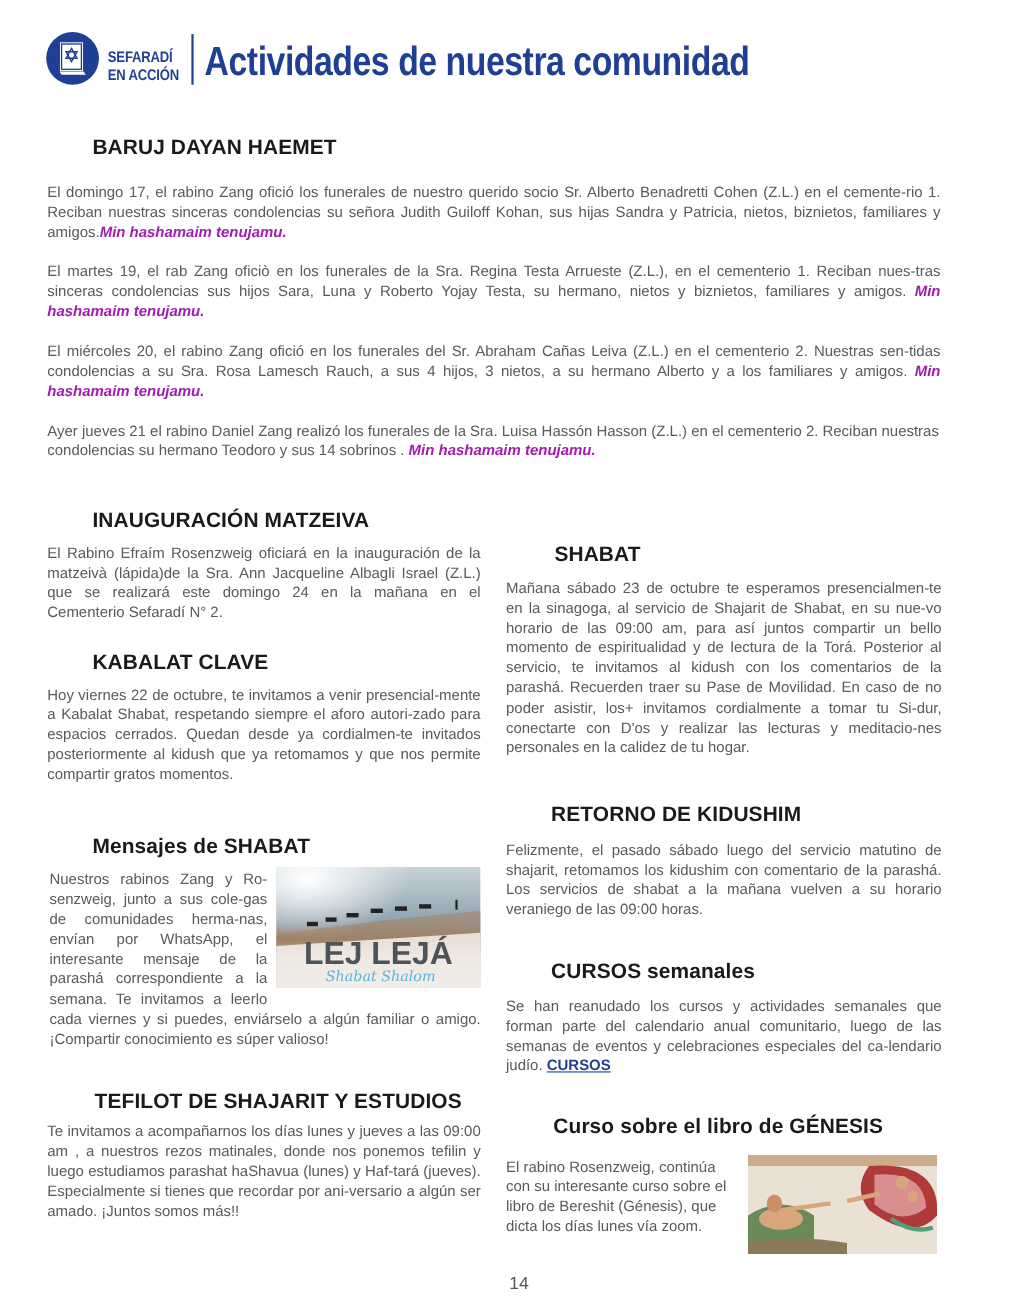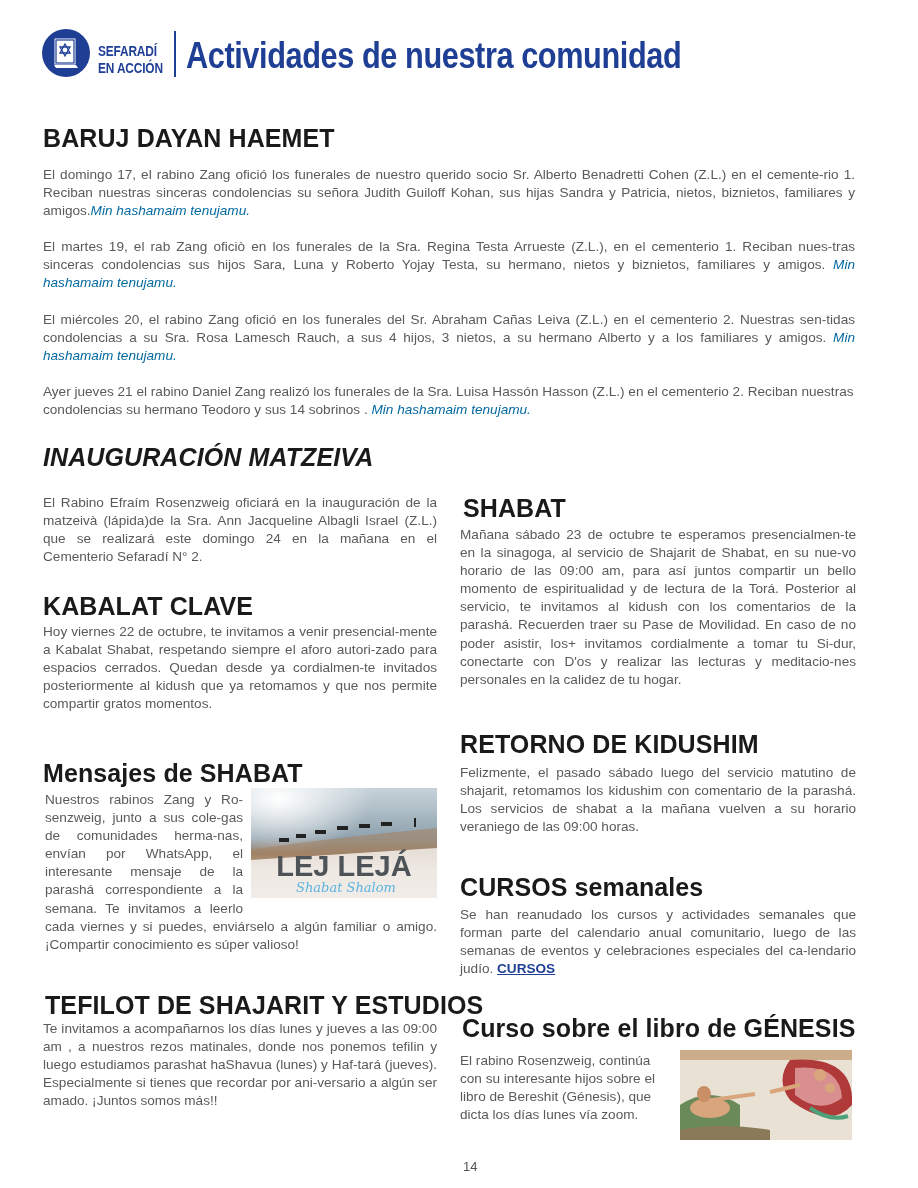--- a/index.html
+++ b/index.html
@@ -15,29 +15,29 @@
     .logo-text {
       margin-left: 8px; color: #1f3f95; font-weight: bold; font-size: 14px;
       line-height: 17px; letter-spacing: -0.2px; transform: scaleX(0.85); transform-origin: left;
       width: 80px;
     }
     .header-divider { width: 2px; height: 46px; background: #1f3f95; margin-left: -4px; }
     .page-title {
       margin-left: 10px; color: #1f3f95; font-weight: bold; font-size: 37px;
       letter-spacing: -0.5px; transform: scaleX(0.83); transform-origin: left; white-space: nowrap;
     }
-    .h { position: absolute; font-weight: bold; color: #1a1a1a; font-size: 25px; white-space: nowrap; letter-spacing: 0.1px; }
+    .h { position: absolute; font-weight: bold; color: #1a1a1a; font-size: 19px; white-space: nowrap; letter-spacing: 0.1px; margin-left: 41px; }
     .p { position: absolute; font-size: 13.6px; line-height: 18.1px; color: #5a5a5a; text-align: justify; }
-    .p .em { font-style: italic; font-weight: normal; color: #0369a1; }
+    .p .em { font-style: italic; font-weight: bold; color: #a21caf; }
     .full { left: 43px; width: 812px; }
     .left { left: 43px; width: 394px; }
     .right { left: 460px; width: 396px; }
     .link { color: #1f3f95; font-weight: bold; text-decoration: underline; cursor: pointer; }
     .img-box { position: absolute; overflow: hidden; }
-    .page-num { position: absolute; left: 463px; top: 1159px; font-size: 13px; color: #555; }
+    .page-num { position: absolute; left: 463px; top: 1159px; font-size: 16px; color: #555; }
   </style>
 </head>
 <body>
 
 <div class="header">
   <div class="logo-circle">
     <svg width="30" height="34" viewBox="0 0 30 34">
       <rect x="3" y="2" width="22" height="27" fill="#ffffff" stroke="#1f3f95" stroke-width="1"></rect>
       <rect x="5" y="4" width="18" height="23" fill="none" stroke="#1f3f95" stroke-width="1.2"></rect>
       <path d="M3 29 L25 29 L27 32 L5 32 Z" fill="#ffffff"></path>
@@ -60,21 +60,21 @@
 <div class="p full" style="top:238px;">
   <span>El martes 19, el rab Zang oficiò en los funerales de la Sra. Regina Testa Arrueste (Z.L.), en el cementerio 1.  Reciban nues-tras sinceras condolencias sus hijos Sara, Luna y Roberto Yojay Testa, su hermano, nietos y biznietos, familiares y amigos. </span><span class="em">Min hashamaim tenujamu.</span>
 </div>
 <div class="p full" style="top:311px;">
   <span>El miércoles 20, el rabino Zang ofició en los funerales del Sr. Abraham Cañas Leiva (Z.L.) en el cementerio 2.  Nuestras sen-tidas condolencias a su Sra. Rosa Lamesch Rauch, a sus 4 hijos, 3 nietos, a su hermano Alberto y a los familiares y amigos. </span><span class="em">Min hashamaim tenujamu.</span>
 </div>
 <div class="p full" style="top:383px; text-align:left;">
   <span>Ayer jueves 21 el rabino Daniel Zang realizó los funerales de la Sra. Luisa Hassón Hasson (Z.L.) en el cementerio 2. Reciban nuestras condolencias su hermano Teodoro y sus 14 sobrinos . </span><span class="em">Min hashamaim tenujamu.</span>
 </div>
 
-<div class="h" style="left:43px; top:443px;font-style:italic;">INAUGURACIÓN MATZEIVA</div>
+<div class="h" style="left:43px; top:463px;">INAUGURACIÓN MATZEIVA</div>
 <div class="p left" style="top:494px;">El Rabino Efraím Rosenzweig oficiará en la inauguración de la matzeivà (lápida)de la Sra. Ann Jacqueline Albagli Israel (Z.L.) que se realizará este domingo 24 en la mañana en el Cementerio Sefaradí N° 2.</div>
 
 <div class="h" style="left:43px; top:592px;">KABALAT CLAVE</div>
 <div class="p left" style="top:623px;">Hoy viernes 22 de octubre, te invitamos a venir presencial-mente a Kabalat Shabat, respetando siempre el aforo autori-zado para espacios cerrados.  Quedan desde ya cordialmen-te invitados posteriormente al kidush que ya retomamos y que nos permite compartir gratos momentos.</div>
 
 <div class="h" style="left:43px; top:759px;">Mensajes de SHABAT</div>
 <div class="p" style="left:45px; top:791px; width:392px;">
   <div class="img-box" style="position:relative; float:right; width:186px; height:110px; margin:-3px 0 13px 8px; position:relative;">
     <svg width="186" height="110" viewBox="0 0 186 110">
       <defs>
@@ -120,21 +120,21 @@
 
 <div class="h" style="left:460px; top:730px;text-align:right;">RETORNO DE KIDUSHIM</div>
 <div class="p right" style="top:764px;">Felizmente, el pasado sábado luego del servicio matutino de shajarit, retomamos los kidushim con comentario de la parashá. Los servicios de shabat a la mañana vuelven a su horario veraniego de las 09:00 horas.</div>
 
 <div class="h" style="left:460px; top:873px;">CURSOS semanales</div>
 <div class="p right" style="top:906px;">
   <span>Se han reanudado los cursos y actividades semanales que forman parte del calendario anual comunitario, luego de las semanas de eventos y celebraciones especiales del ca-lendario judío. </span><span class="link">CURSOS</span>
 </div>
 
 <div class="h" style="left:462px; top:1014px;">Curso sobre el libro de GÉNESIS</div>
-<div class="p" style="left:460px; top:1052px; width:210px; text-align:left;">El rabino Rosenzweig, continúa con su interesante hijos sobre el libro de Bereshit (Génesis), que dicta los días lunes vía zoom.</div>
+<div class="p" style="left:460px; top:1052px; width:210px; text-align:left;">El rabino Rosenzweig, continúa con su interesante curso sobre el libro de Bereshit (Génesis), que dicta los días lunes vía zoom.</div>
 <div class="img-box" style="left:680px; top:1050px; width:172px; height:90px;">
   <svg width="172" height="90" viewBox="0 0 172 90">
     <rect width="172" height="90" fill="#e9e2d4"></rect>
     <rect y="0" width="172" height="10" fill="#b88a5c" opacity="0.6"></rect>
     <path d="M0 55 Q30 35 60 55 L60 90 L0 90 Z" fill="#6a8a5a"></path>
     <path d="M0 80 Q40 72 90 80 L90 90 L0 90 Z" fill="#8a7a5a"></path>
     <ellipse cx="30" cy="58" rx="20" ry="10" fill="#d9a57c"></ellipse>
     <ellipse cx="24" cy="44" rx="7" ry="8" fill="#c98f66"></ellipse>
     <path d="M32 50 L75 44" stroke="#d9a57c" stroke-width="4"></path>
     <path d="M110 10 Q175 5 172 55 Q150 80 110 50 Q95 30 110 10 Z" fill="#b03a3a"></path>

